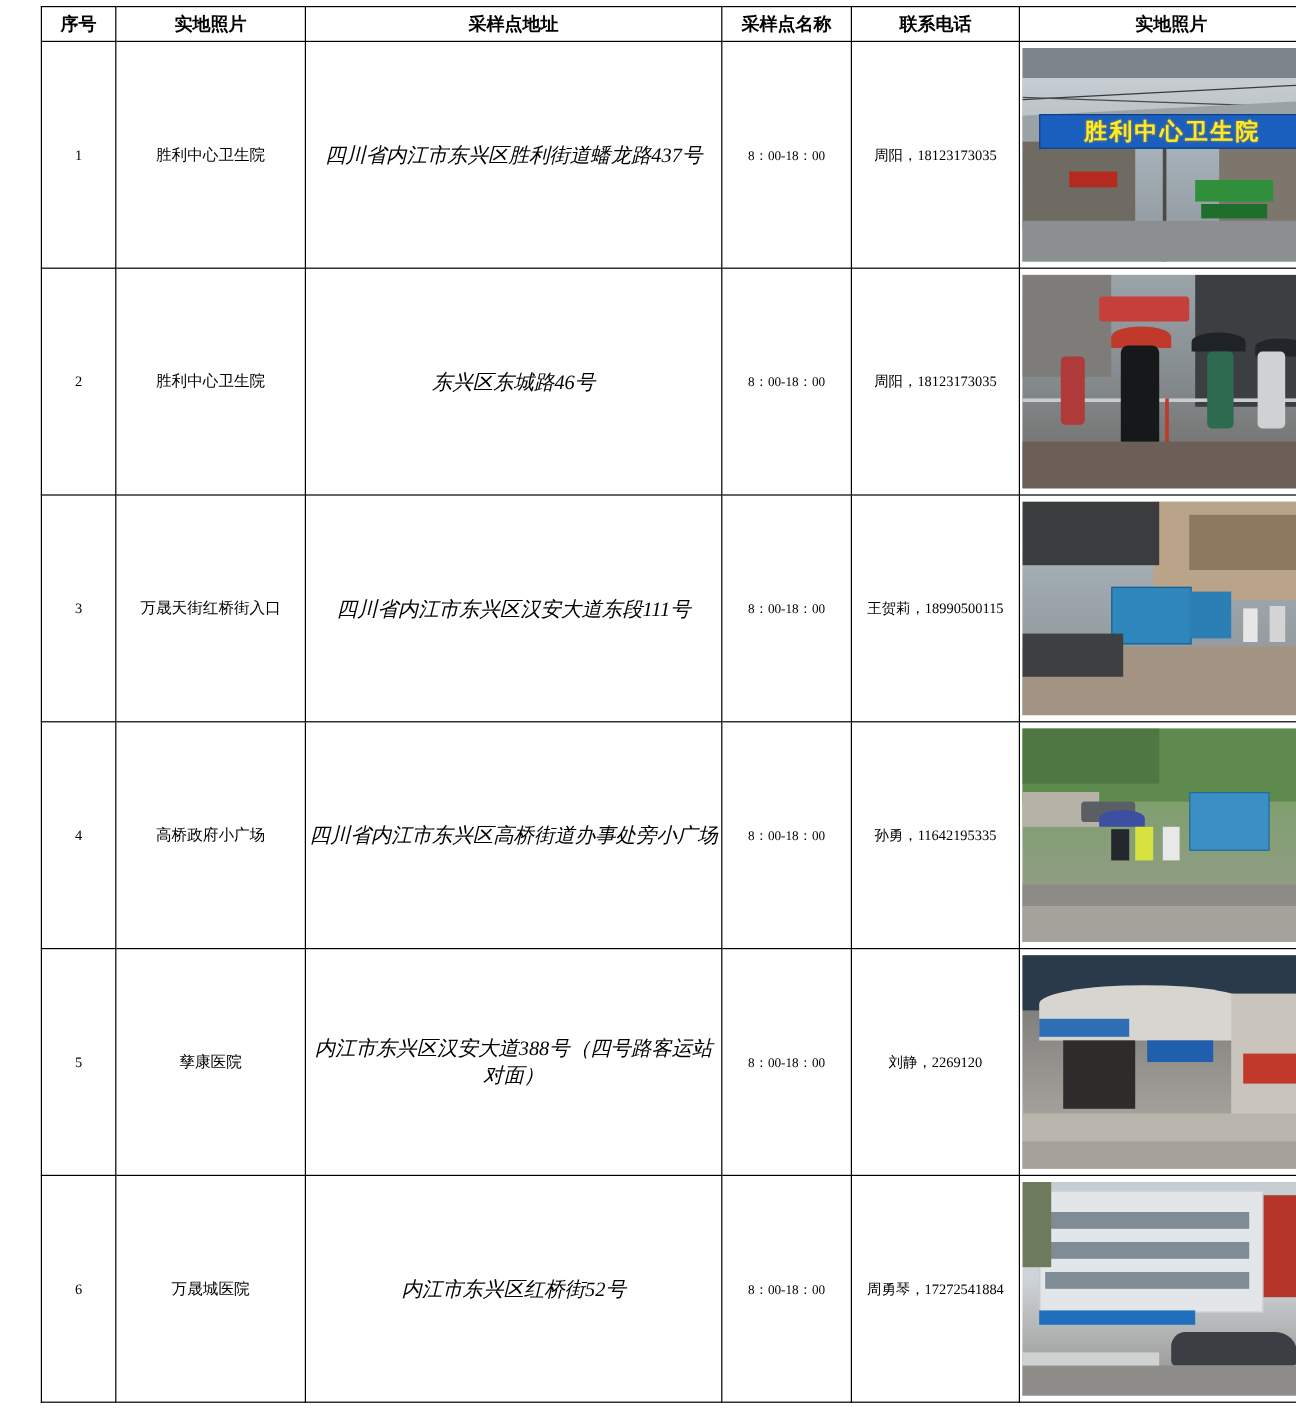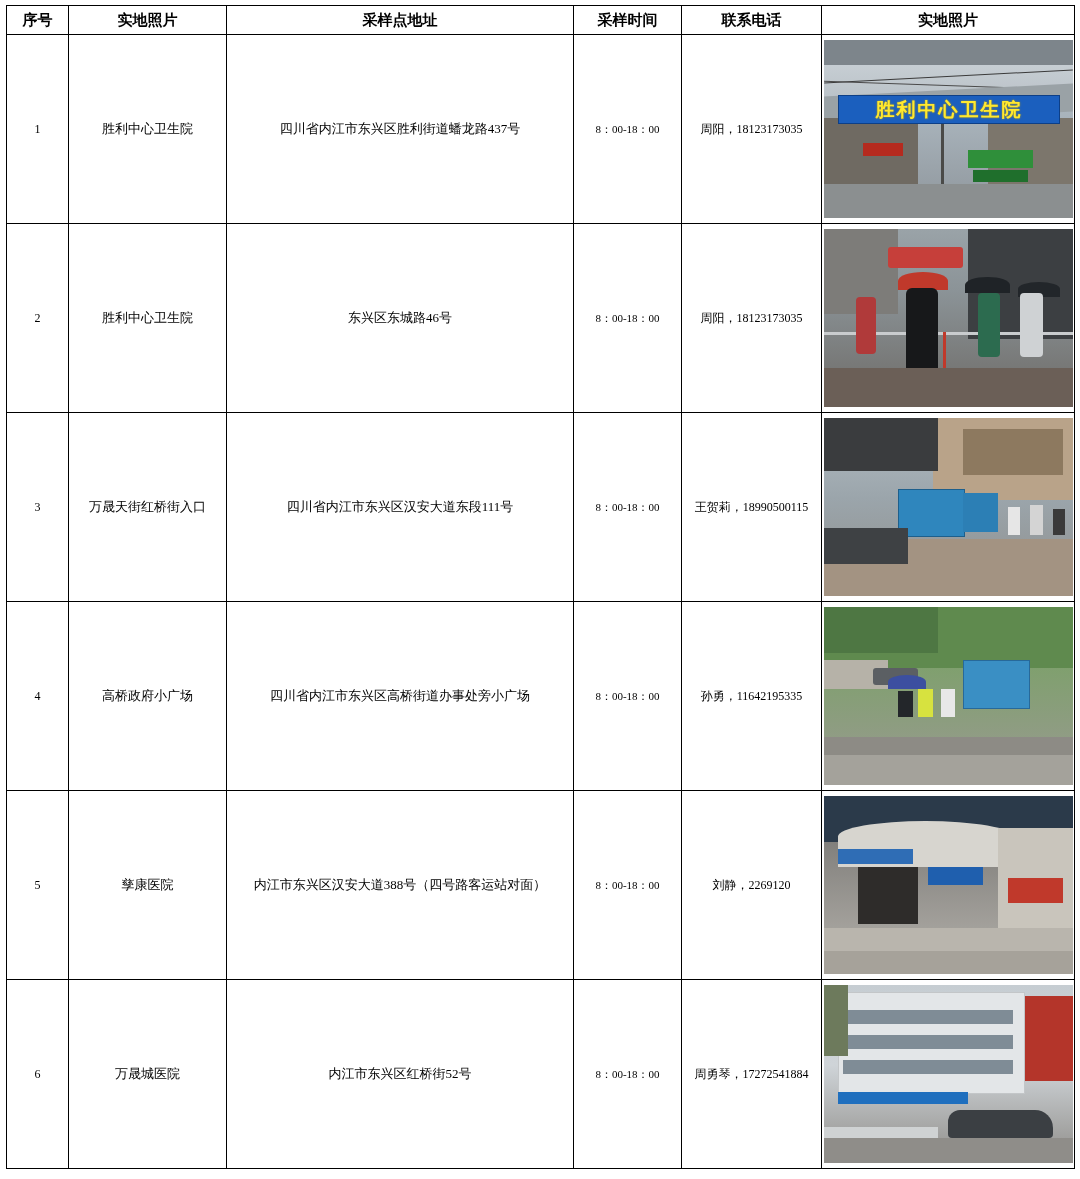--- a/index.html
+++ b/index.html
@@ -13,20 +13,21 @@
     font-family: "Liberation Serif", "DejaVu Serif", serif;
     color: #000000;
     overflow: hidden;
   }
   .sheet {
     width: 888px;
     height: 1179px;
     position: relative;
     box-sizing: border-box;
     padding: 5px 6px 4px 6px;
+    margin-left: 28px;
   }
   table.sample-table {
     border-collapse: collapse;
     table-layout: fixed;
     width: 1068px;
   }
   table.sample-table th,
   table.sample-table td {
     border: 1px solid #000000;
     text-align: center;
@@ -39,22 +40,23 @@
     font-weight: bold;
     font-family: "Liberation Serif", "DejaVu Serif", serif;
   }
   td.cell-index {
     font-size: 12px;
   }
   td.cell-name {
     font-size: 13px;
   }
   td.cell-addr {
-    font-size: 13px;
+    font-size: 17px;
     padding: 0 6px;
+    font-style: italic;
   }
   td.cell-time {
     font-size: 11px;
     font-weight: normal;
   }
   td.cell-phone {
     font-size: 12px;
   }
   td.cell-photo {
     padding: 0;
@@ -172,21 +174,21 @@
       <col class="col-addr">
       <col class="col-time">
       <col class="col-phone">
       <col class="col-photo">
     </colgroup>
     <thead>
       <tr>
         <th>序号</th>
         <th>实地照片</th>
         <th>采样点地址</th>
-        <th>采样时间</th>
+        <th>采样点名称</th>
         <th>联系电话</th>
         <th>实地照片</th>
       </tr>
     </thead>
     <tbody>
       <tr style="height:189px;">
         <td class="cell-index">1</td>
         <td class="cell-name">胜利中心卫生院</td>
         <td class="cell-addr">四川省内江市东兴区胜利街道蟠龙路437号</td>
         <td class="cell-time">8：00-18：00</td>

